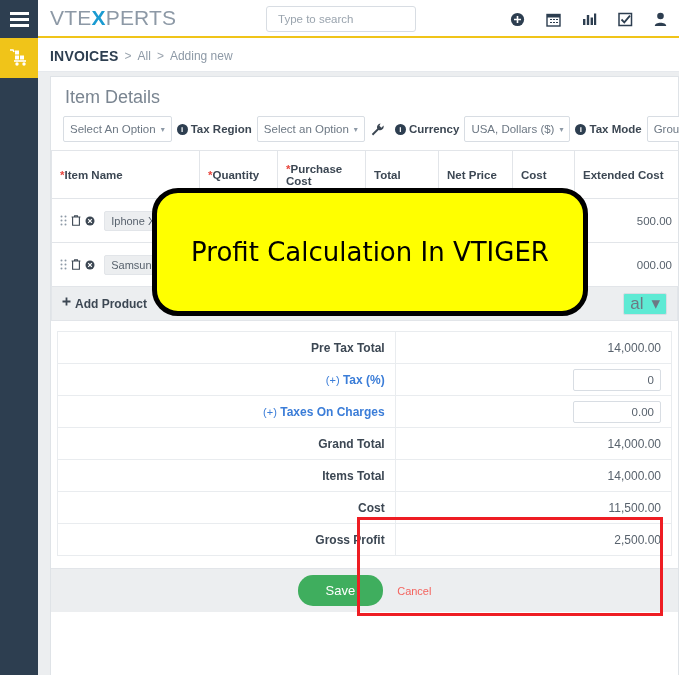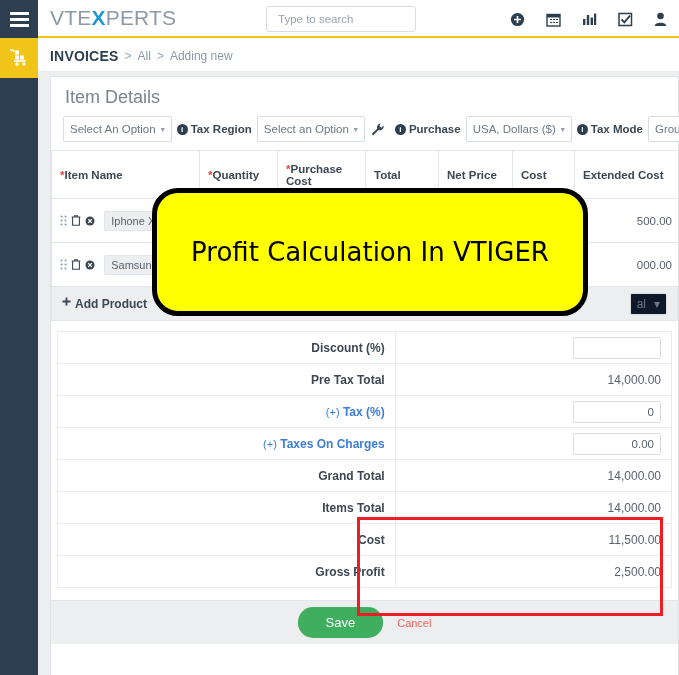--- a/index.html
+++ b/index.html
@@ -145,23 +145,23 @@
   .num { text-align: right; }
 
   
   .addbar {
     display: flex; align-items: center; justify-content: space-between;
     background: #eceef0; border: 1px solid #e2e5e9; border-top: 0;
     height: 34px; padding: 0 10px;
   }
   .addbtn { font-size: 12px; font-weight: 700; color: #3c4753; display:flex; gap:4px;}
   .addsel {
-    border: 1px solid #d8dde3; background: #0f172a; border-radius: 2px;
+    border: 1px solid #d8dde3; background: #5eead4; border-radius: 2px;
     height: 22px; display: inline-flex; align-items: center;
-    padding: 0 6px; font-size: 12px; color: #6d7884; gap: 8px;
+    padding: 0 6px; font-size: 17px; color: #6d7884; gap: 8px;
   }
 
   
   .tot-wrap { padding: 10px 6px 0 6px; position: relative; }
   .ttbl { width: 100%; border-collapse: collapse; table-layout: fixed; }
   .ttbl td {
     border: 1px solid #e9ecef;
     height: 32px; font-size: 12px; padding: 0 10px;
   }
   .t-lab { text-align: right; font-weight: 700; color: #3c4753; width: 55%; }
@@ -316,21 +316,21 @@
         </span>
 
         <span class="wrench">
           <svg width="13" height="13" viewBox="0 0 13 13">
             <path d="M9.6 0.6 a3.6 3.6 0 0 0 -3.3 5 L0.8 11.1 l1.3 1.3 5.5 -5.5 a3.6 3.6 0 0 0 4.9 -4.3 L10.4 4.8 8.4 2.8 Z" fill="#3c4753"></path>
           </svg>
         </span>
 
         <span class="lbl">
           <span class="infoc">i</span>
-          <span>Purchase</span>
+          <span>Currency</span>
         </span>
 
         <span class="sel">
           <span>USA, Dollars ($)</span>
           <span class="car">▾</span>
         </span>
 
         <span class="lbl">
           <span class="infoc">i</span>
           <span>Tax Mode</span>
@@ -436,26 +436,20 @@
         </span>
         <span class="addsel">
           <span>al</span>
           <span class="car">▾</span>
         </span>
       </div>
 
       <div class="tot-wrap">
         <table class="ttbl">
           <tbody>
-              <tr>
-            <td class="t-lab">Discount (%)</td>
-            <td class="t-val">
-              <input class="tinput" type="text" value="" style="">
-            </td>
-          </tr>
           <tr>
             <td class="t-lab">Pre Tax Total</td>
             <td class="t-val">14,000.00</td>
           </tr>
           <tr>
             <td class="t-lab link">
               <span class="plus">(+)</span>
               <span>Tax (%)</span>
             </td>
             <td class="t-val">

